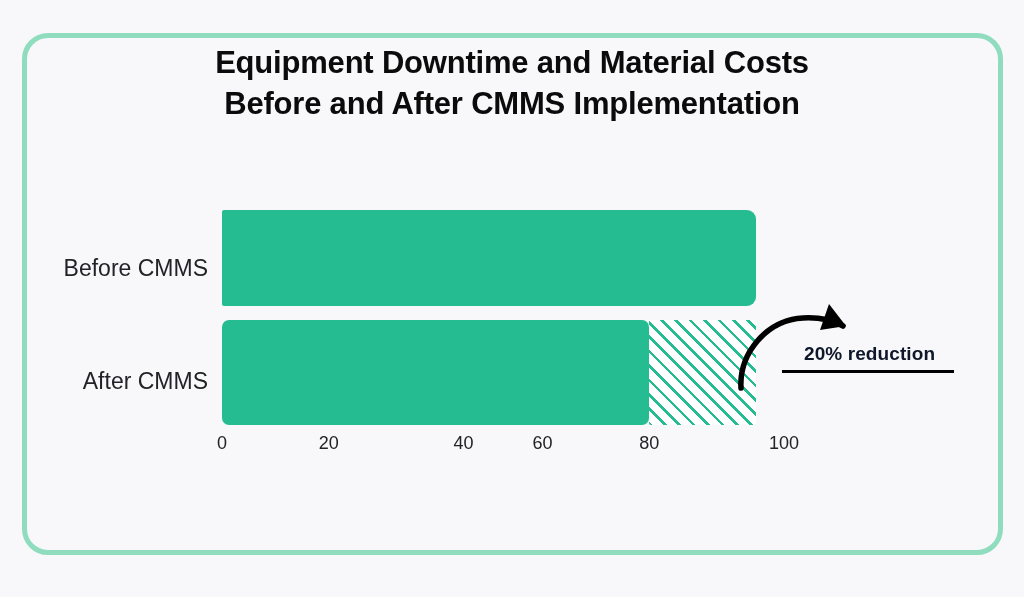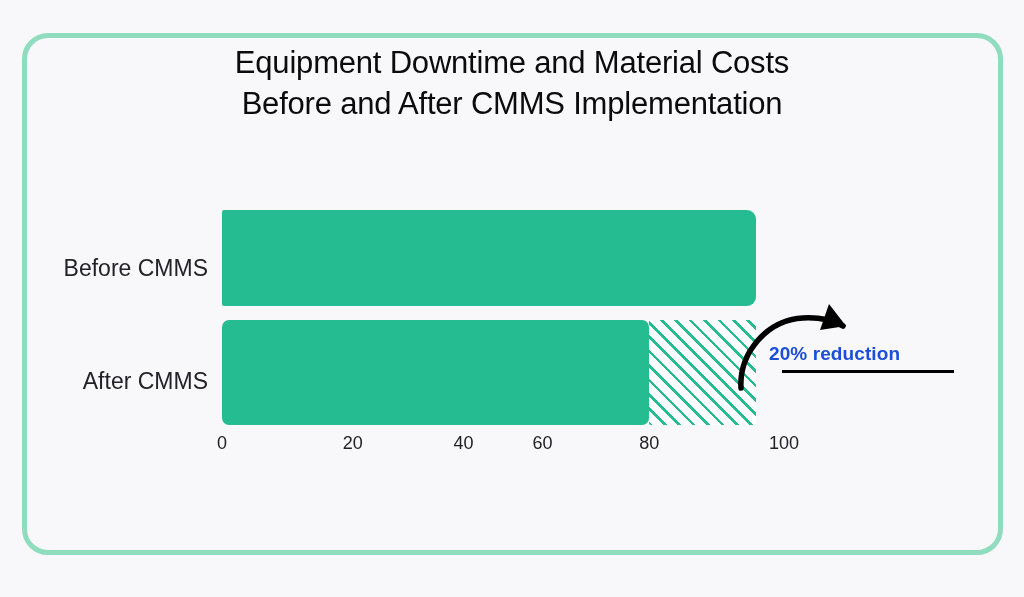--- a/index.html
+++ b/index.html
@@ -34,21 +34,21 @@
     background: #f8f8fa;
   }
 
   
   #title {
     position: absolute;
     left: 0;
     top: 42px;
     width: 1024px;
     text-align: center;
-    font-weight: normal;
+    font-weight: bold;
     font-size: 31px;
     line-height: 41px;
     color: #0b0b0b;
     letter-spacing: -0.2px;
   }
   #title .line {
     display: block;
     white-space: nowrap;
   }
 
@@ -123,25 +123,25 @@
     top: 0;
     transform: translateX(-50%);
     font-size: 18px;
     color: #222228;
     white-space: nowrap;
   }
 
   
   #annotation {
     position: absolute;
-    left: 769px;
+    left: 804px;
     top: 343px;
     font-size: 19px;
     font-weight: bold;
-    color: #1d4ed8;
+    color: #0f172a;
     white-space: pre;
     letter-spacing: 0.1px;
   }
   #annotation-underline {
     position: absolute;
     left: 782px;
     top: 370px;
     width: 172px;
     height: 3px;
     background: #000;
@@ -181,21 +181,21 @@
 
     <div class="bar-row" style="top: 120px; height: 105px; width: 100%;">
       <div class="bar-hatch" style="left: 80%; width: 20%;"></div>
       <div class="bar-solid" style="width: 80%;"></div>
     </div>
 
   </div>
 
   <div id="xticks">
     <div class="xtick" style="left: 0%;">0</div>
-    <div class="xtick" style="left: 20%; margin-left: 24px;">20</div>
+    <div class="xtick" style="left: 20%;">20</div>
     <div class="xtick" style="left: 40%; margin-left: 28px;">40</div>
     <div class="xtick" style="left: 60%; text-align: center;">60</div>
     <div class="xtick" style="left: 80%; text-align: right;">80</div>
     <div class="xtick" style="left: 100%; margin-left: 28px;">100</div>
   </div>
 
   <svg id="arrow" viewBox="0 0 130 100" xmlns="http://www.w3.org/2000/svg">
     <path d="M11 96 C 9 62, 36 28, 73 26 C 92 25, 104 29, 113 34" fill="none" stroke="#000000" stroke-width="5.5" stroke-linecap="round"></path>
     <path d="M99 12 L116 34 L90 38 Z" fill="#000000"></path>
   </svg>

